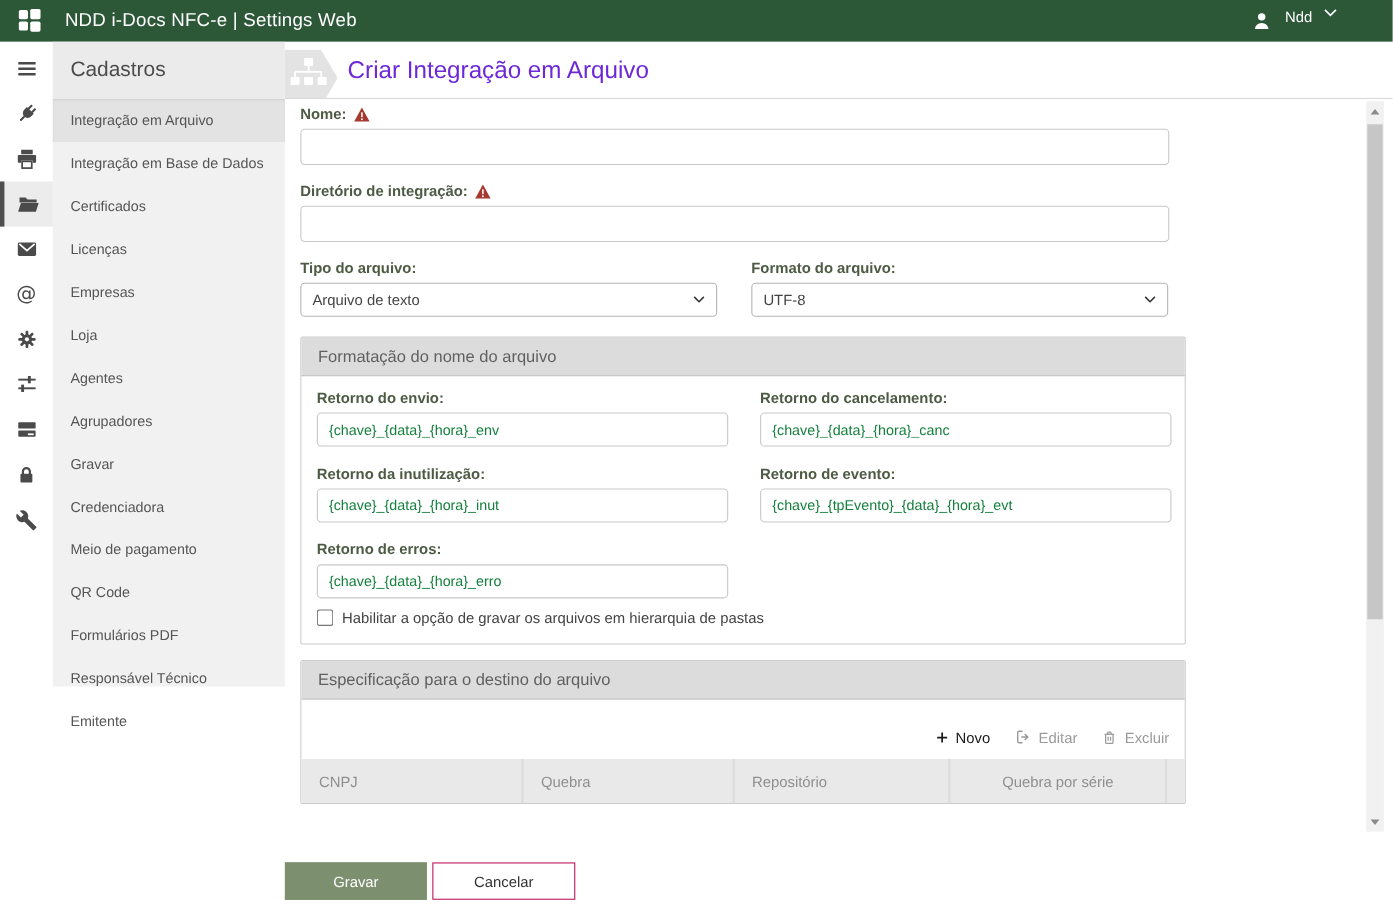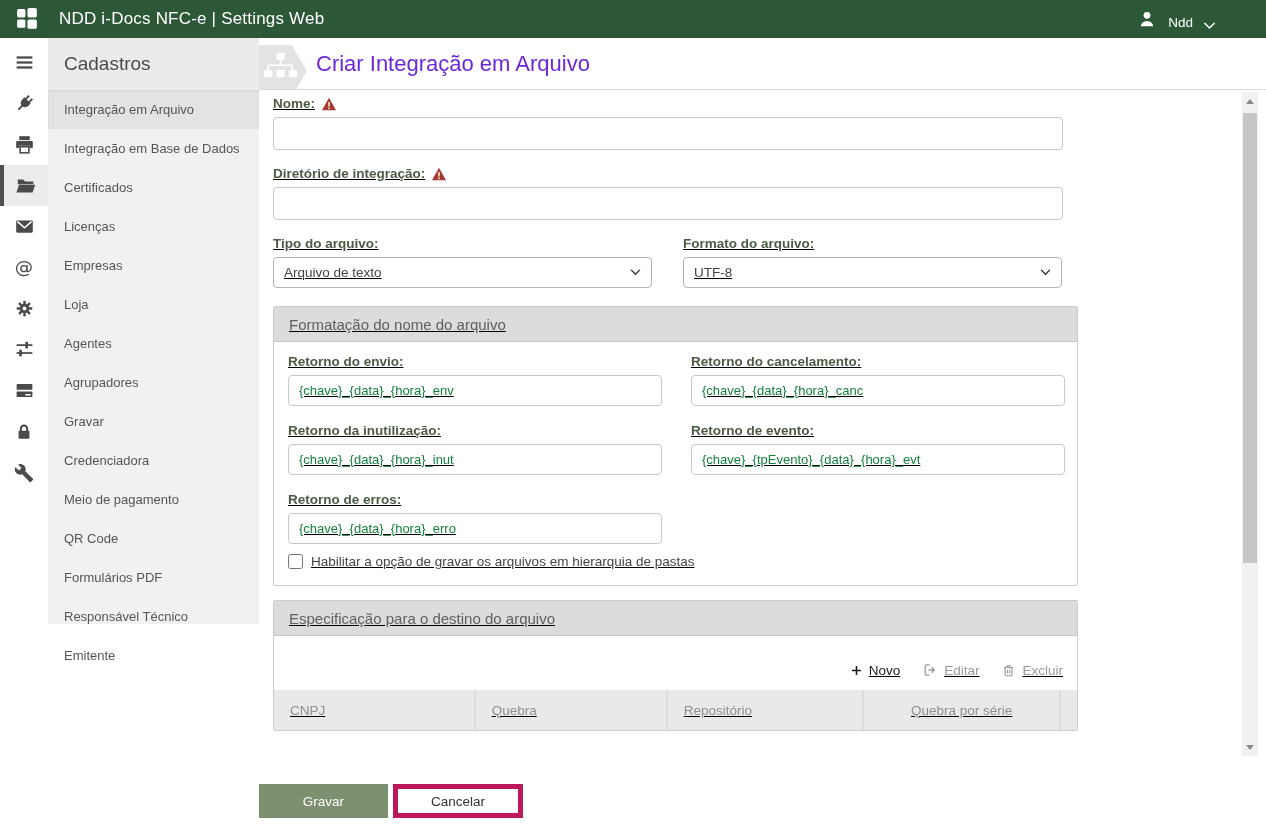--- a/index.html
+++ b/index.html
@@ -5,21 +5,21 @@
   * { margin:0; padding:0; box-sizing:border-box; }
   html,body { width:1266px; height:827px; overflow:hidden; background:#fff;
     font-family:"Liberation Sans", sans-serif; }
 
   
   .topbar { position:absolute; left:0; top:0; width:1266px; height:38px;
     background:#2d5838; display:flex; align-items:center; color:#fff; }
   .topbar .logo { margin-left:14px; display:flex; align-items:center; }
   .topbar .apptitle { margin-left:18px; font-size:17px; font-weight:400; letter-spacing:.2px; }
   .topbar .spacer { flex:1; }
-  .usermenu { display:flex; align-items:flex-end; gap:10px; margin-right:50px; cursor:pointer; }
+  .usermenu { display:flex; align-items:flex-start; gap:10px; margin-right:50px; cursor:pointer; }
   .usermenu .uname { font-size:13.5px; }
 
   
   .rail { position:absolute; left:0; top:38px; width:48px; height:789px; background:#fff; }
   .rail-item { width:48px; height:41px; display:flex; align-items:center; justify-content:center; cursor:pointer; }
   .rail-item.first { margin-top:4px; }
   .rail-item.active { background:#ececec; border-left:4px solid #4f4f4f; }
   .rail-item svg { display:block; }
 
   
@@ -33,21 +33,21 @@
   
   .main { position:absolute; left:259px; top:38px; width:1007px; height:789px; background:#fff; }
   .page-header { position:relative; height:52px; border-bottom:1px solid #d9d9d9; overflow:hidden;
     display:flex; align-items:center; }
   .badge-icon { position:absolute; left:0; top:7px; width:48px; height:52px; background:#e3e3e3;
     clip-path:polygon(0 0, 68% 0, 100% 50%, 68% 100%, 0 100%); }
   .page-title { margin-left:57px; font-size:22px; color:#6d28d9; font-weight:500; }
 
   
   .scrollwrap { position:relative; height:668px; overflow:hidden; }
-  .scrollcontent { padding:6px 40px 16px 14px;text-decoration:underline; }
+  .scrollcontent { padding:6px 40px 16px 14px; }
 
   .f-label { display:flex; align-items:center; gap:6px; font-size:13.5px; font-weight:bold;
     color:#4d5b44; margin-bottom:6px; }
   .txt { display:block; width:790px; height:33px; border:1px solid #c8c8c8; border-radius:4px;
     font-size:13.5px; color:#444; padding:0 10px; outline:none; margin-bottom:16px;
     font-family:"Liberation Sans",sans-serif; }
   .row2 { display:flex; gap:31px; }
   .col { width:379px; }
   .fakeselect { width:100%; height:31px; border:1px solid #b5b5b5; border-radius:4px; background:#fff;
     display:flex; align-items:center; justify-content:space-between; padding:0 10px; font-size:13.5px;
@@ -82,21 +82,21 @@
   .fsb .btn { position:absolute; left:0; width:16px; height:18px; display:flex; align-items:center; justify-content:center; cursor:pointer; }
   .fsb .up { top:0; } .fsb .down { bottom:0; }
   .tri-up { width:0; height:0; border-left:4px solid transparent; border-right:4px solid transparent; border-bottom:5px solid #8a8a8a; }
   .tri-down { width:0; height:0; border-left:4px solid transparent; border-right:4px solid transparent; border-top:5px solid #8a8a8a; }
   .fsb .thumb { position:absolute; left:1px; top:21px; width:14px; height:450px; background:#c6c6c6; cursor:grab; }
 
   
   .footer { padding-top:26px; display:flex; gap:5px; }
   .btn-save { width:129px; height:34px; background:#7c906f; color:#fff; border:1px solid #7c906f;
     font-size:13.5px; cursor:pointer; font-family:"Liberation Sans",sans-serif; }
-  .btn-cancel { width:130px; height:34px; background:#fff; color:#333; border:5px solid #be185d;
+  .btn-cancel { width:130px; height:34px; background:#fff; color:#333; border:1px solid #be185d;
     font-size:13.5px; cursor:pointer; font-family:"Liberation Sans",sans-serif; }
 </style>
 </head>
 <body>
 
 <div class="topbar">
   <span class="logo">
     <svg width="27" height="27" viewBox="0 0 26 26">
       <rect x="3" y="3" width="8" height="8" rx="1.5" fill="#fff"></rect>
       <rect x="13" y="2" width="9" height="9" rx="1.5" fill="#fff"></rect>

